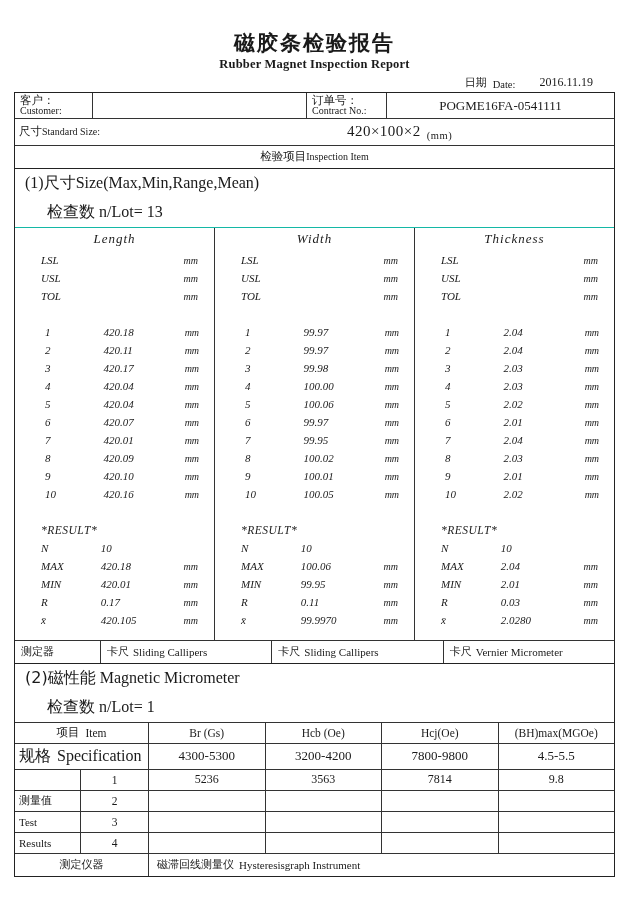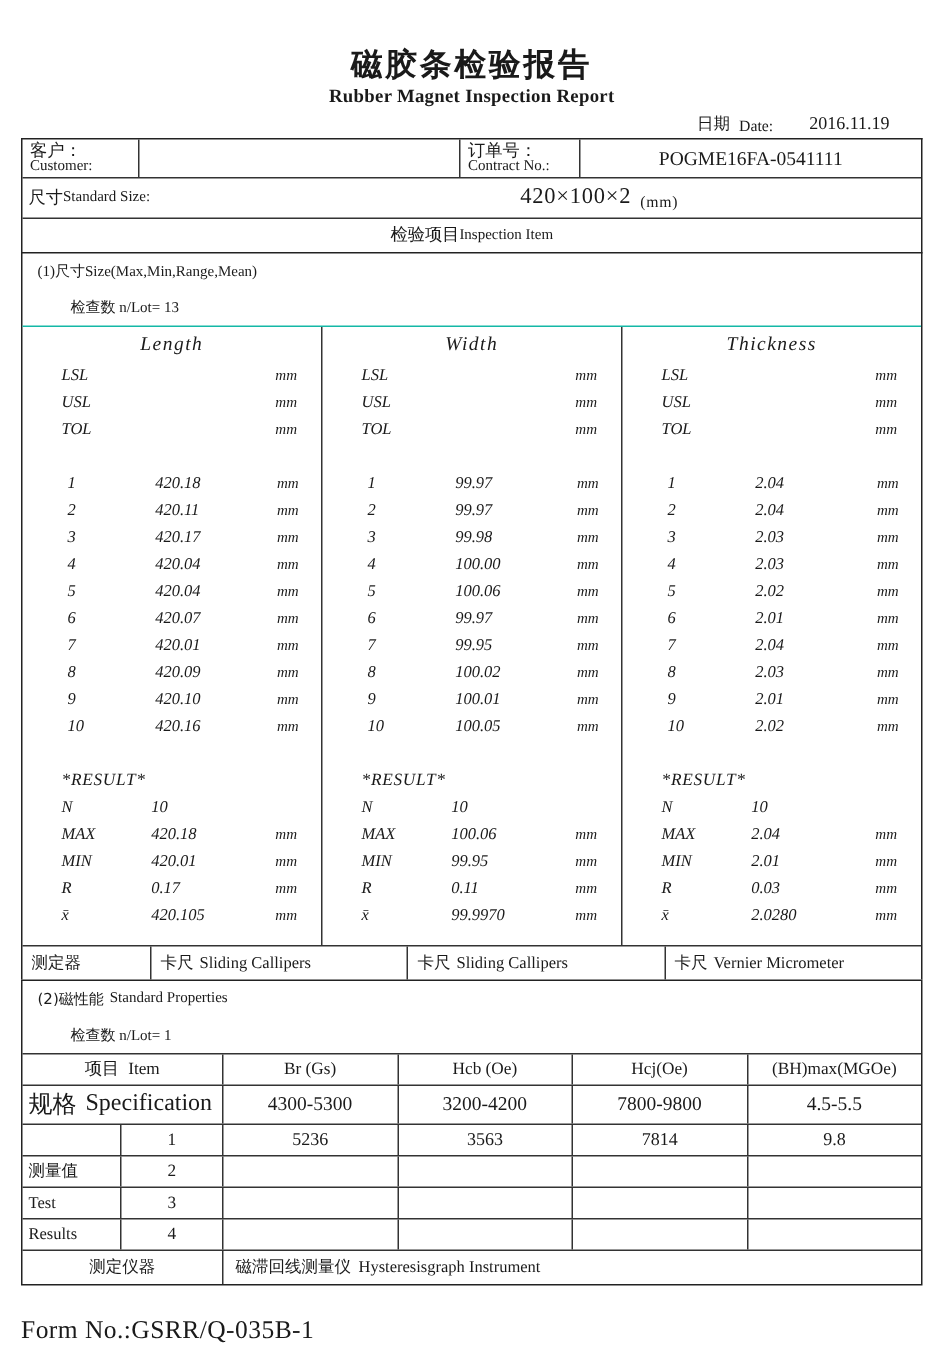--- a/index.html
+++ b/index.html
@@ -141,21 +141,21 @@
   .insp-item-row .cell {
     border-right: none;
     justify-content: center;
     width: 100%;
     font-size: 11.5px;
   }
 
   
   .sec-line {
     padding: 2px 6px;
-    font-size: 10px;
+    font-size: 16px;
     border-bottom: none;
     text-align: right;
   }
   .sec-line .cell { border-right: none; }
   .indent { padding-left: 26px; }
 
   .meas-table {
     display: flex;
     border-top: 1px solid #14b8a6;
     font-style: italic;
@@ -630,21 +630,21 @@
         <span class="instr-cn">卡尺</span>
         <span>Vernier Micrometer</span>
       </div>
     </div>
   </div>
 
   <div class="frame last">
     <div class="row sec-line">
       <div class="cell" style="border-right:none;padding-left:4px;">
         <span class="mag-cn">(2)磁性能</span>
-        <span style="margin-left:4px">Standard Properties</span>
+        <span style="margin-left:4px">Magnetic Micrometer</span>
       </div>
     </div>
     <div class="row sec-line" style="border-bottom:none">
       <div class="cell indent" style="border-right:none;">检查数 n/Lot= 1</div>
     </div>
 
     <div class="row mag-head-row" style="border-top:1px solid #333">
       <div class="cell mp-c0">
         <span class="mag-cn">项目</span>
         <span style="margin-left:6px">Item</span>

